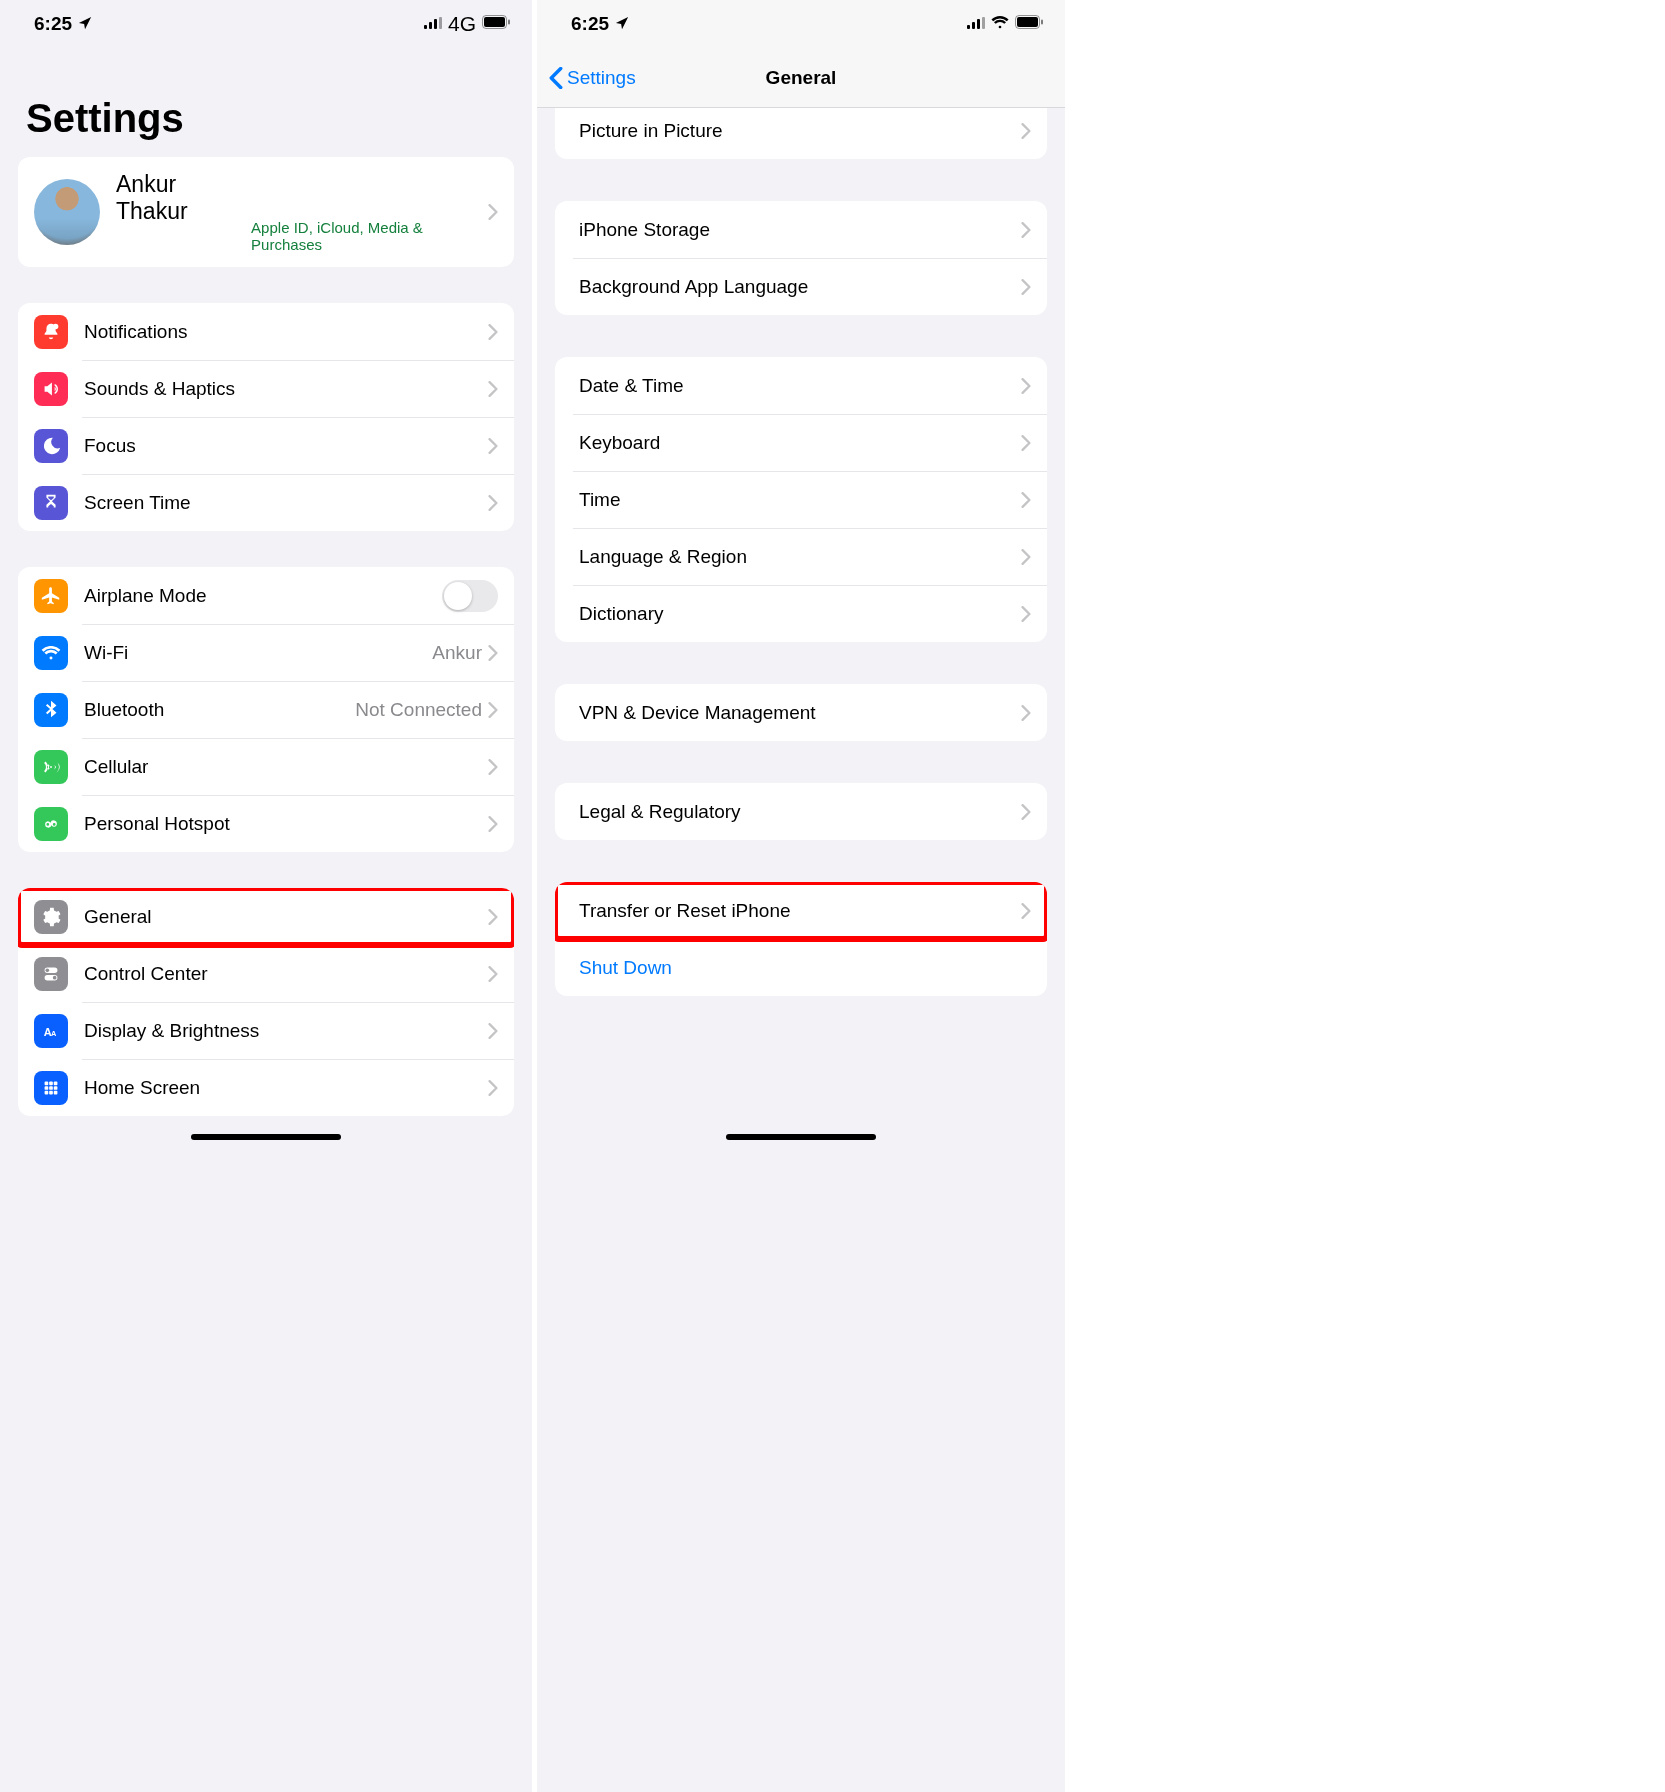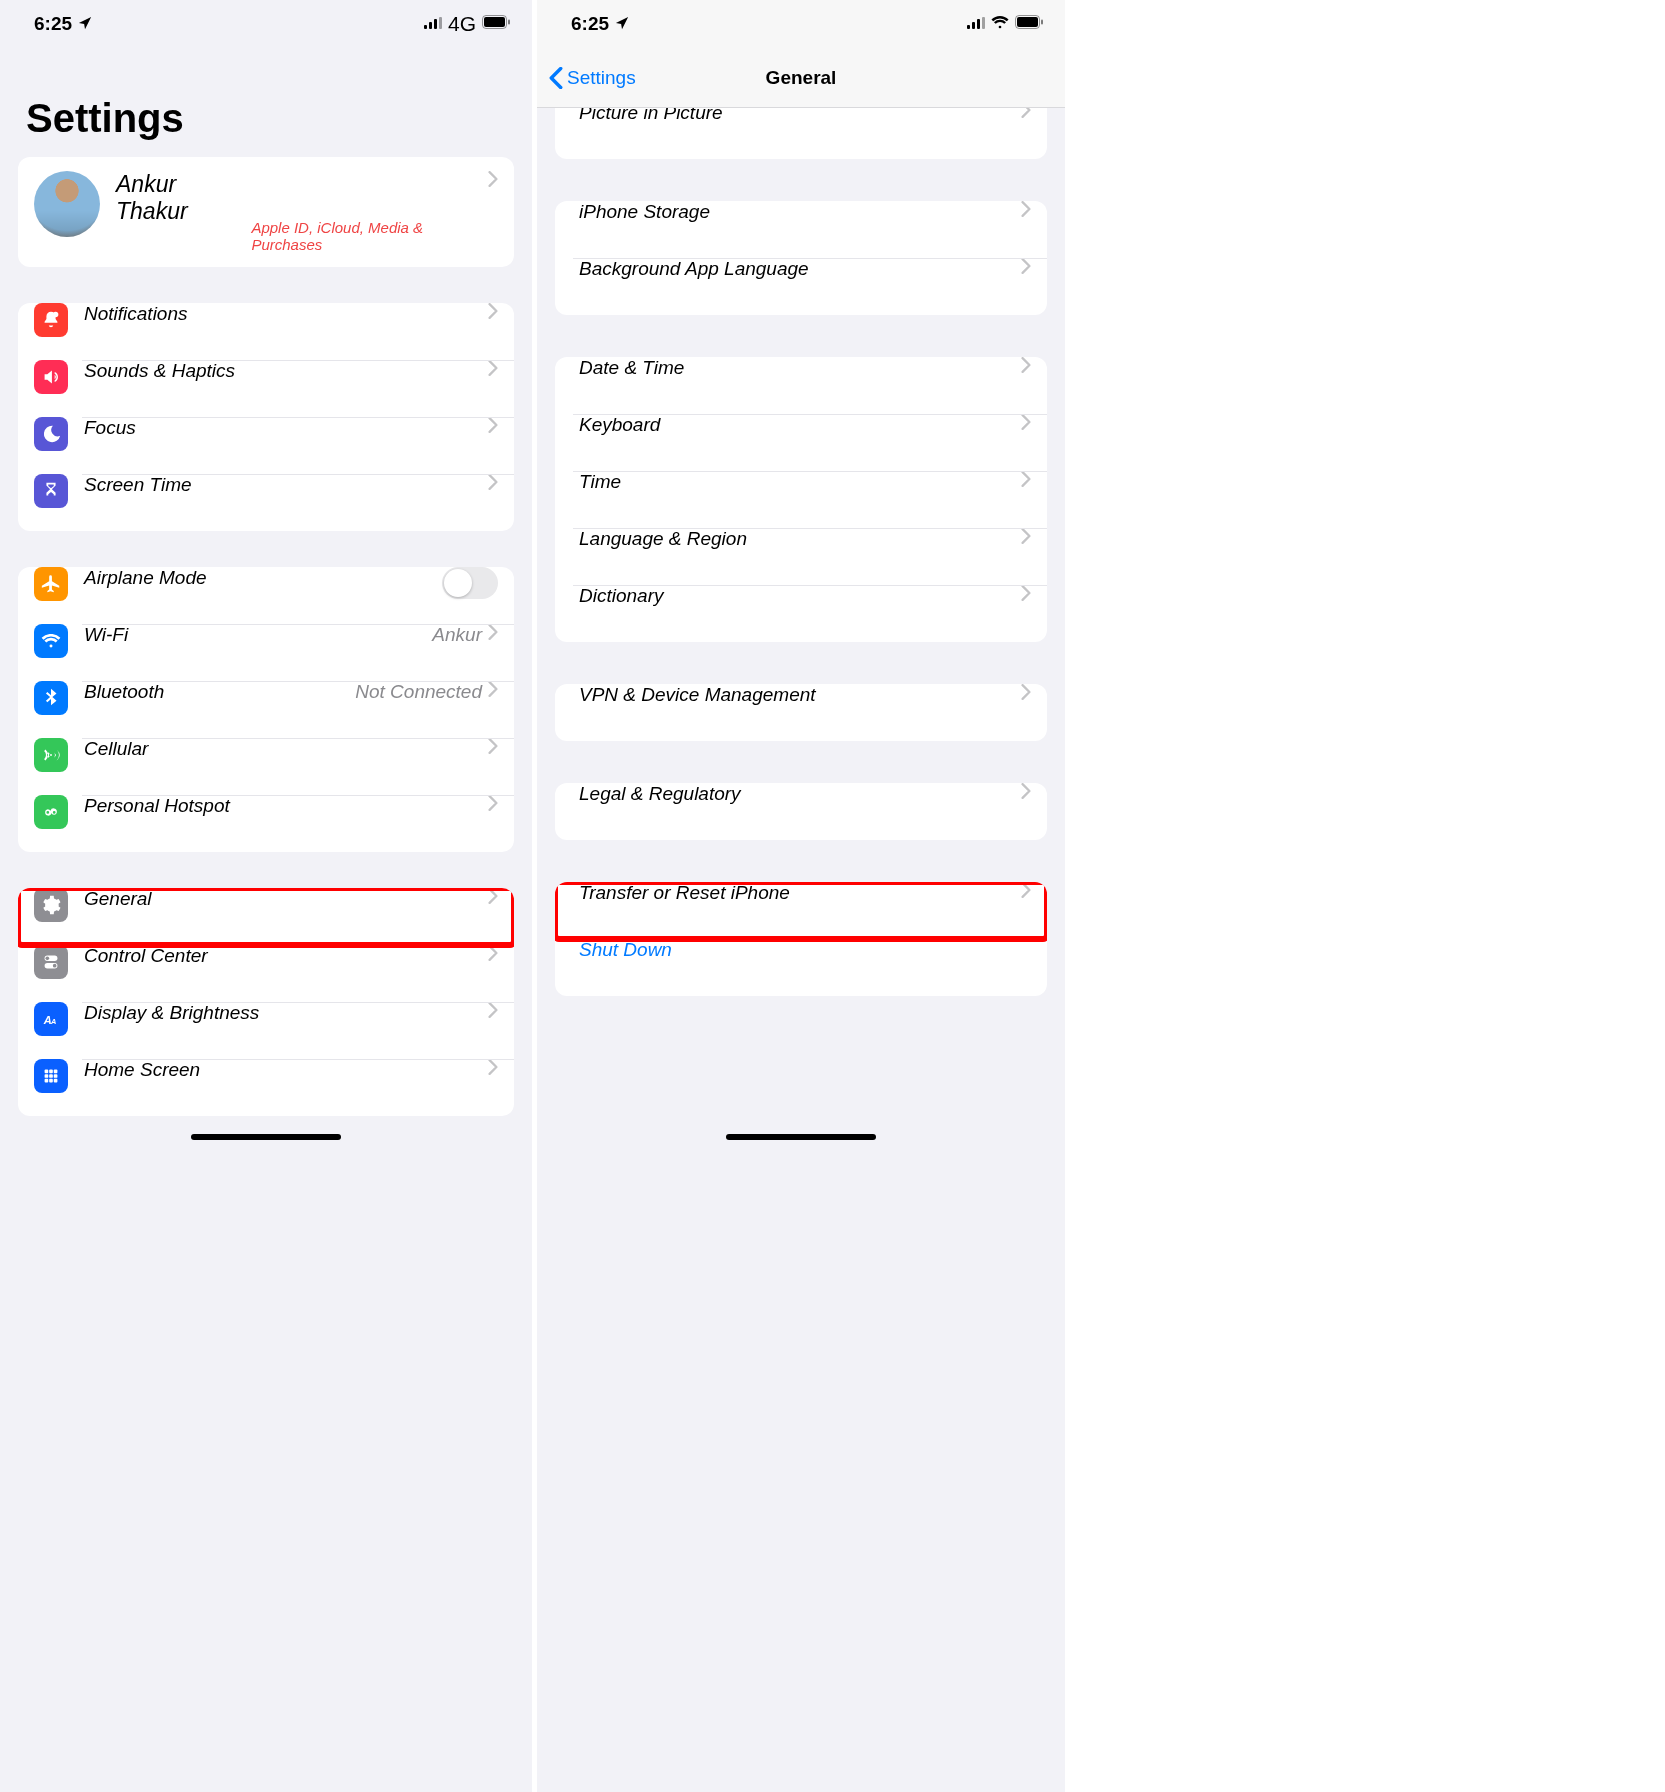--- a/index.html
+++ b/index.html
@@ -43,45 +43,44 @@
   }
   .content { flex: 1; overflow: hidden; }
   .section {
     background: #fff;
     border-radius: 12px;
     margin: 0 18px 36px 18px;
     overflow: hidden;
   }
   .row {
     display: flex;
-    align-items: flex-start;
+    align-items: center;
     min-height: 57px;
     padding: 0 16px 0 16px;
     position: relative;
-    font-style: italic;
   }
   .row + .row::before {
     content: "";
     position: absolute;
     left: 64px; right: 0; top: 0;
     height: 1px;
     background: #e5e5ea;
   }
   .row.no-icon + .row.no-icon::before { left: 18px; }
   .row.profile { min-height: 94px; padding: 14px 16px; }
   .avatar {
     width: 66px; height: 66px; border-radius: 50%;
     background: radial-gradient(circle at 50% 30%, #c49b77 0%, #c49b77 20%, #87b7dc 21%, #87b7dc 70%, #7b5b3d 100%);
     flex-shrink: 0; margin-right: 16px;
     position: relative; overflow: hidden;
   }
   .avatar::after{ content:""; position:absolute; inset:0; background: linear-gradient(180deg, rgba(0,0,0,0) 60%, rgba(0,0,0,.15));}
   .profile-text { flex: 1; display: flex; flex-direction: row; gap: 3px; }
   .profile-name { font-size: 23px; font-weight: 500; color:#000;}
-  .profile-sub  { font-size: 15px; color: #ef4444; margin-top: 48px; }
+  .profile-sub  { font-size: 15px; color: #15803d; margin-top: 48px; }
   .icon-box {
     width: 34px; height: 34px; border-radius: 8px;
     display: flex; align-items: center; justify-content: center;
     flex-shrink: 0; margin-right: 16px;
     color: #fff;
   }
   .icon-box svg { width: 22px; height: 22px; }
   .row-label { flex: 1; font-size: 19px; color: #000; }
   .row-value { font-size: 19px; color: #8a8a8e; margin-right: 6px; }
   .link-color { color: #007aff !important; }

